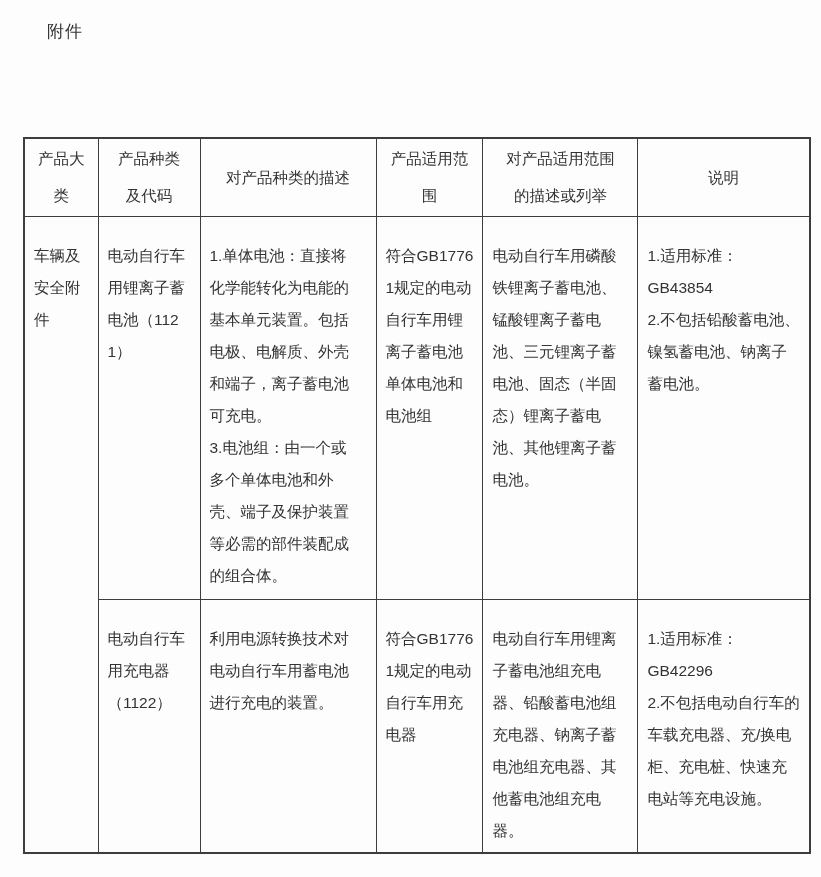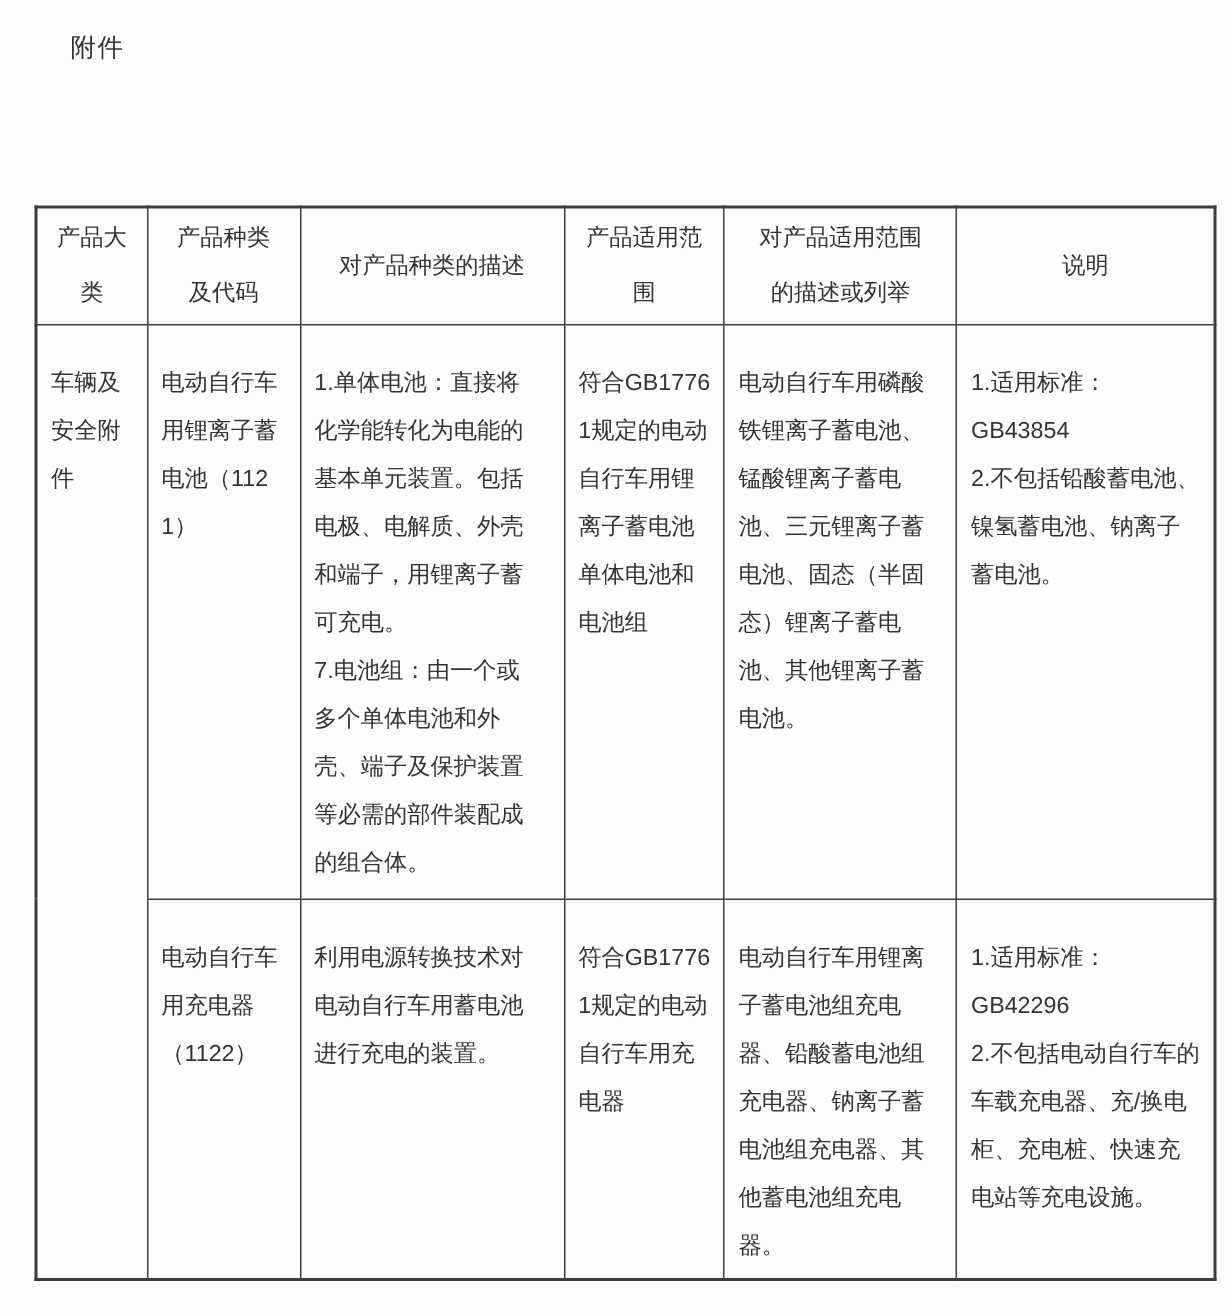--- a/index.html
+++ b/index.html
@@ -135,23 +135,23 @@
               <div class="line">电动自行车</div>
               <div class="line">用锂离子蓄</div>
               <div class="line">电池（112</div>
               <div class="line">1）</div>
             </td>
             <td>
               <div class="line">1.单体电池：直接将</div>
               <div class="line">化学能转化为电能的</div>
               <div class="line">基本单元装置。包括</div>
               <div class="line">电极、电解质、外壳</div>
-              <div class="line">和端子，用锂离子蓄</div>
+              <div class="line">和端子，离子蓄电池</div>
               <div class="line">可充电。</div>
-              <div class="line">7.电池组：由一个或</div>
+              <div class="line">3.电池组：由一个或</div>
               <div class="line">多个单体电池和外</div>
               <div class="line">壳、端子及保护装置</div>
               <div class="line">等必需的部件装配成</div>
               <div class="line">的组合体。</div>
             </td>
             <td>
               <div class="line">符合GB1776</div>
               <div class="line">1规定的电动</div>
               <div class="line">自行车用锂</div>
               <div class="line">离子蓄电池</div>

